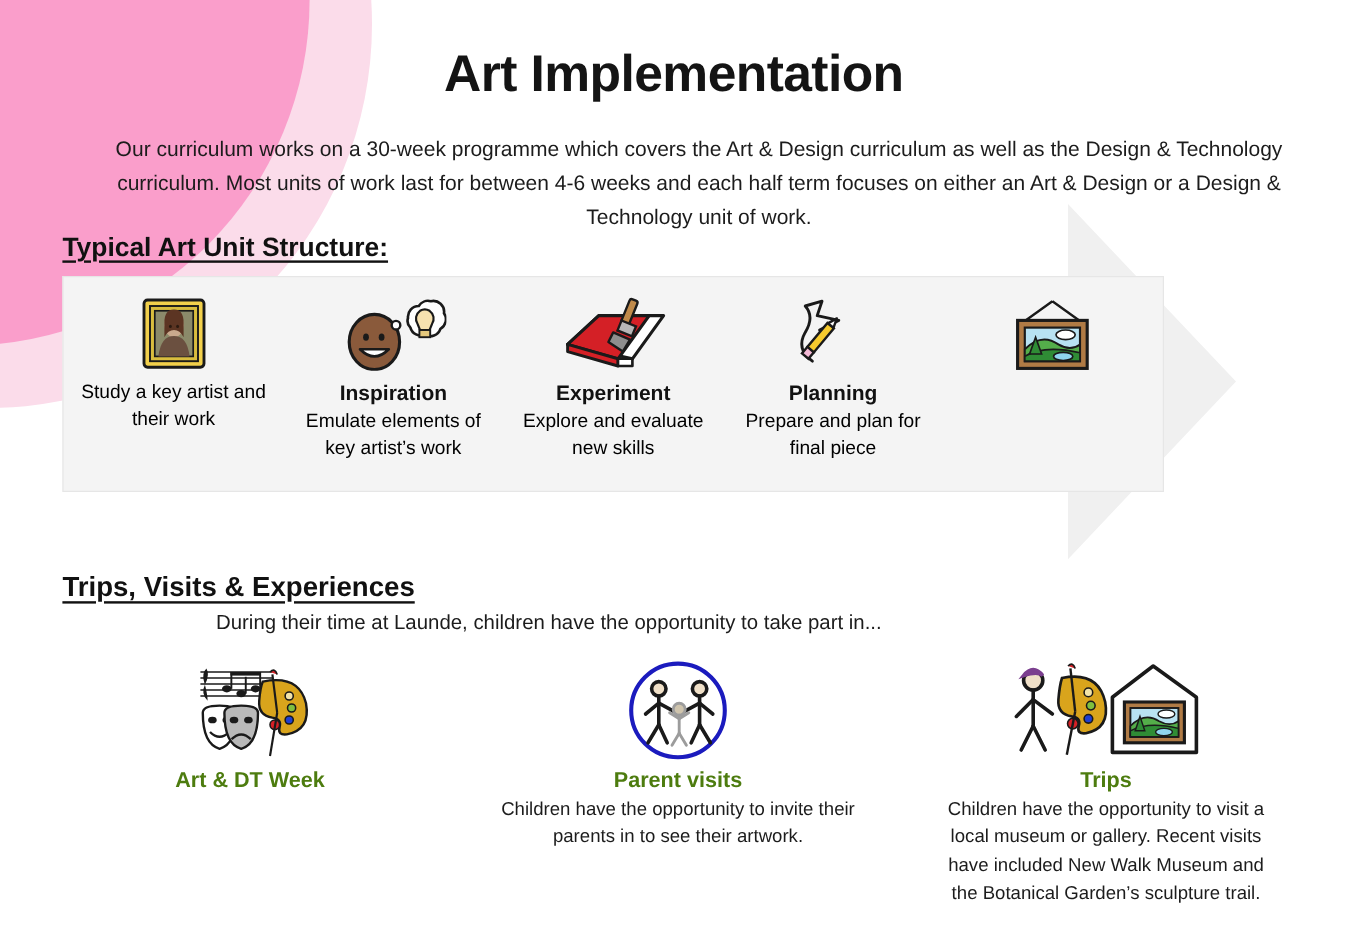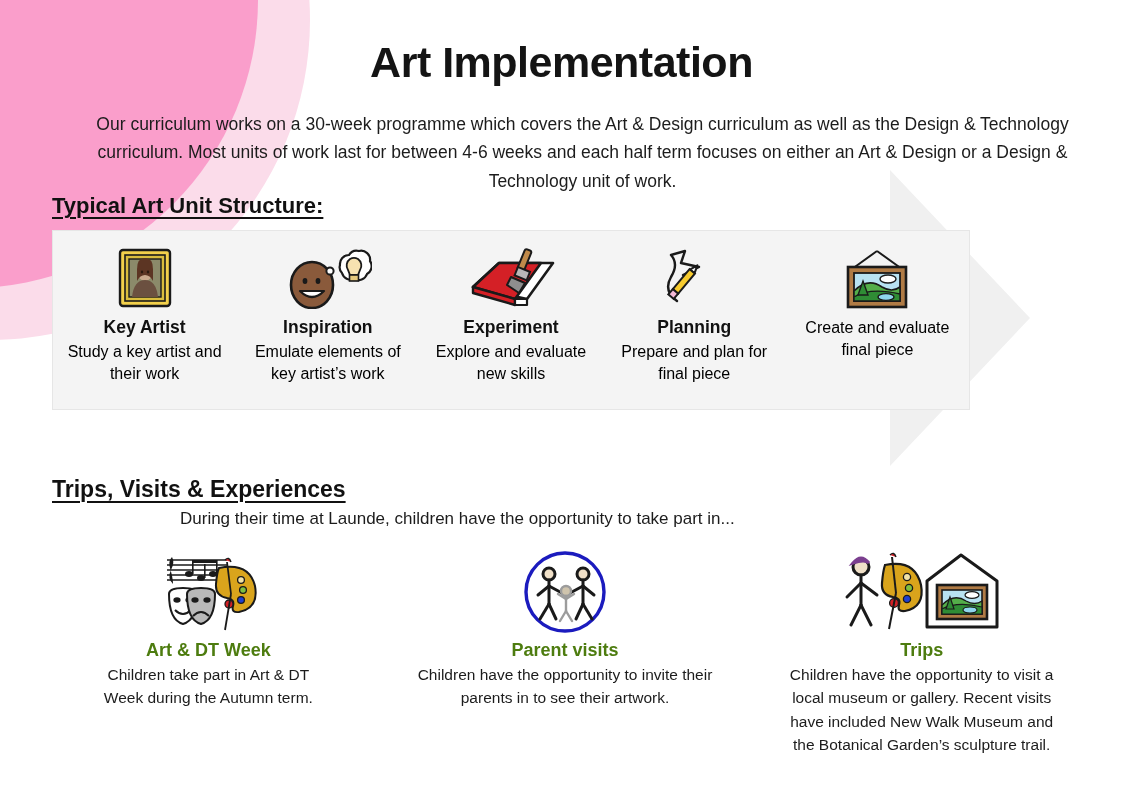--- a/index.html
+++ b/index.html
@@ -192,21 +192,20 @@
         <rect x="6" y="3" width="50" height="56" rx="3" fill="#f2d04b" stroke="#1a1a1a" stroke-width="2.4"></rect>
         <rect x="11" y="8" width="40" height="46" fill="#d9bd3e" stroke="#1a1a1a" stroke-width="1.6"></rect>
         <rect x="15" y="12" width="32" height="38" fill="#8b8a6a" stroke="#1a1a1a" stroke-width="1.4"></rect>
         <ellipse cx="31" cy="24" rx="8" ry="10" fill="#c9a98d"></ellipse>
         <path d="M23 22 Q23 11 31 11 Q39 11 39 22 L39 34 Q36 28 31 28 Q26 28 23 34 Z" fill="#5c3523"></path>
         <path d="M18 50 Q20 33 31 33 Q42 33 44 50 Z" fill="#6b5040"></path>
         <ellipse cx="28" cy="25" rx="1.2" ry="1.4" fill="#2b1a10"></ellipse>
         <ellipse cx="34" cy="25" rx="1.2" ry="1.4" fill="#2b1a10"></ellipse>
       </svg>
     </div>
-    <div class="step-title">Key Artist</div>
     <div class="step-desc">Study a key artist and their work</div>
   </div>
 
   <div class="step">
     <div class="step-icon">
       <svg width="88" height="62" viewBox="0 0 88 62">
         <ellipse cx="28" cy="38" rx="21" ry="23" fill="#8a5a3b" stroke="#1a1a1a" stroke-width="2.6"></ellipse>
         <ellipse cx="21" cy="34" rx="2.4" ry="3" fill="#1a1a1a"></ellipse>
         <ellipse cx="34" cy="34" rx="2.4" ry="3" fill="#1a1a1a"></ellipse>
         <path d="M16 44 Q28 56 40 44 Z" fill="#ffffff" stroke="#1a1a1a" stroke-width="2.2" stroke-linejoin="round"></path>
@@ -257,21 +256,20 @@
         <path d="M41 4 L16 22 M41 4 L66 22" fill="none" stroke="#1a1a1a" stroke-width="2"></path>
         <rect x="12" y="20" width="58" height="40" fill="#b07b45" stroke="#1a1a1a" stroke-width="2.6"></rect>
         <rect x="18" y="26" width="46" height="28" fill="#b8e2f2" stroke="#1a1a1a" stroke-width="1.8"></rect>
         <path d="M18 44 Q32 30 46 40 Q56 46 64 40 L64 54 L18 54 Z" fill="#54ae4a" stroke="#1a1a1a" stroke-width="1.6"></path>
         <path d="M18 50 Q34 40 64 47 L64 54 L18 54 Z" fill="#2f8c35" stroke="#1a1a1a" stroke-width="1.4"></path>
         <ellipse cx="50" cy="50" rx="8" ry="3.4" fill="#8fd6ee" stroke="#1a1a1a" stroke-width="1.4"></ellipse>
         <polygon points="27,34 32,48 22,48" fill="#2f8c35" stroke="#1a1a1a" stroke-width="1.4"></polygon>
         <ellipse cx="52" cy="32" rx="8" ry="4" fill="#ffffff" stroke="#1a1a1a" stroke-width="1.4"></ellipse>
       </svg>
     </div>
-    <div class="step-desc">Create and evaluate final piece</div>
   </div>
 
 </div>
 
 <div class="section-heading" id="trips-heading">Trips, Visits &amp; Experiences</div>
 <div class="trips-sub">During their time at Launde, children have the opportunity to take part in...</div>
 
 <div class="experiences">
 
   <div class="exp-card narrow">
@@ -306,21 +304,20 @@
         <circle cx="88" cy="28" r="3.4" fill="#f2e3a8" stroke="#1a1a1a" stroke-width="1.3"></circle>
         <circle cx="90" cy="38" r="3.4" fill="#7fbf3f" stroke="#1a1a1a" stroke-width="1.3"></circle>
         <circle cx="88" cy="48" r="3.4" fill="#1f3fd0" stroke="#1a1a1a" stroke-width="1.3"></circle>
         <circle cx="76" cy="52" r="4" fill="#d42026" stroke="#1a1a1a" stroke-width="1.3"></circle>
         <path d="M74 10 L78 42" stroke="#1a1a1a" stroke-width="1.8" fill="none"></path>
         <path d="M72 8 Q76 4 78 10" fill="#d42026" stroke="#1a1a1a" stroke-width="1.4"></path>
         <path d="M78 42 L72 78" stroke="#1a1a1a" stroke-width="1.8" fill="none"></path>
       </svg>
     </div>
     <div class="exp-title">Art &amp; DT Week</div>
-    <div class="exp-desc">Children take part in Art &amp; DT Week during the Autumn term.</div>
   </div>
 
   <div class="exp-card wide">
     <div class="exp-icon">
       <svg width="86" height="86" viewBox="0 0 86 86">
         <circle cx="43" cy="43" r="39" fill="#ffffff" stroke="#1b1bbe" stroke-width="3.4"></circle>
         <g stroke="#1a1a1a" stroke-width="3" fill="none" stroke-linecap="round">
           <circle cx="27" cy="25" r="6" fill="#f0e0c8"></circle>
           <line x1="27" y1="31" x2="27" y2="55"></line>
           <line x1="27" y1="37" x2="40" y2="44"></line>

